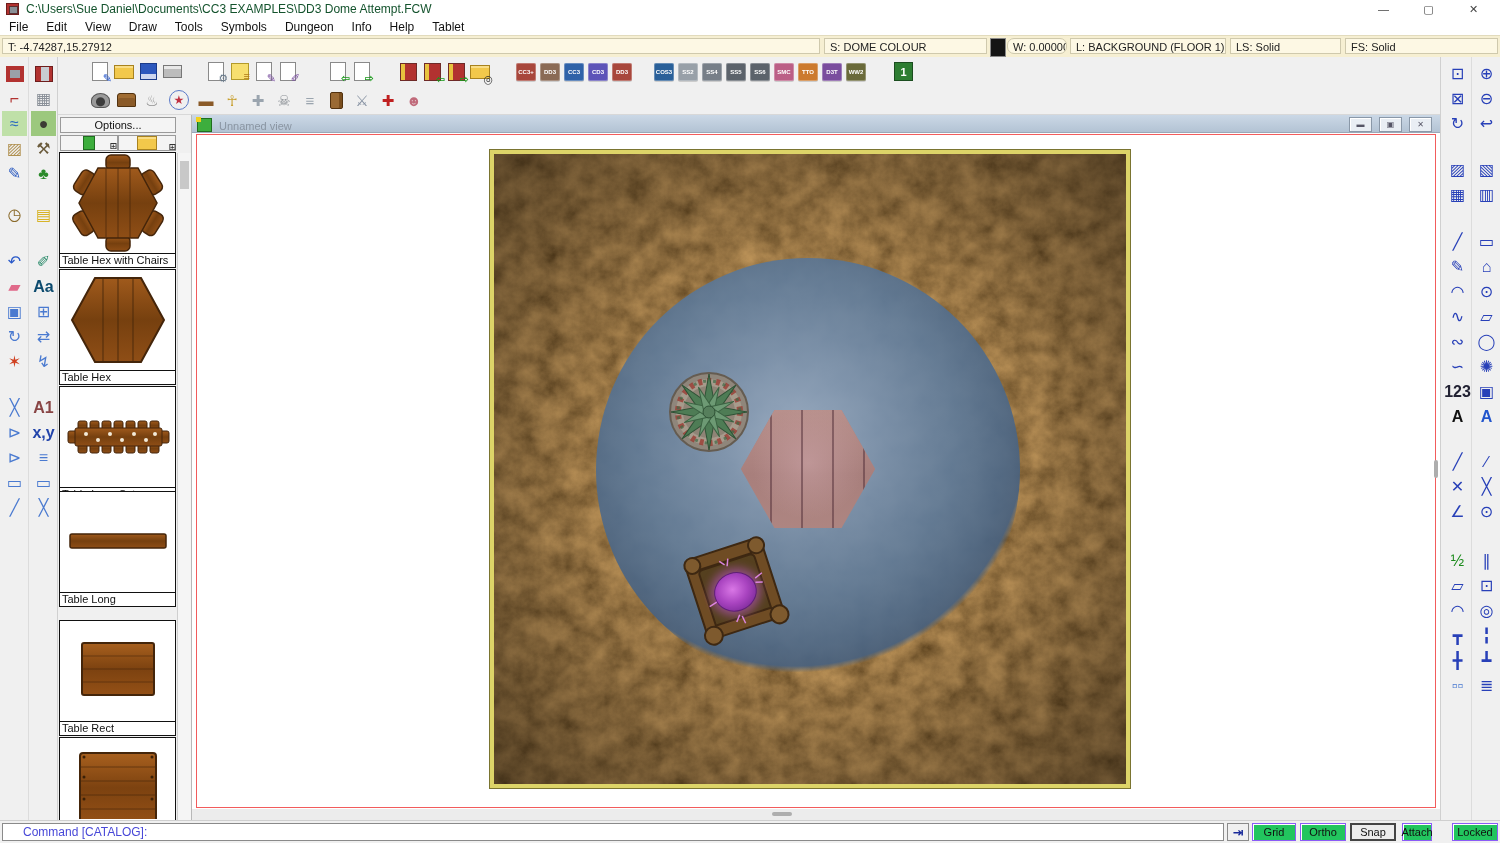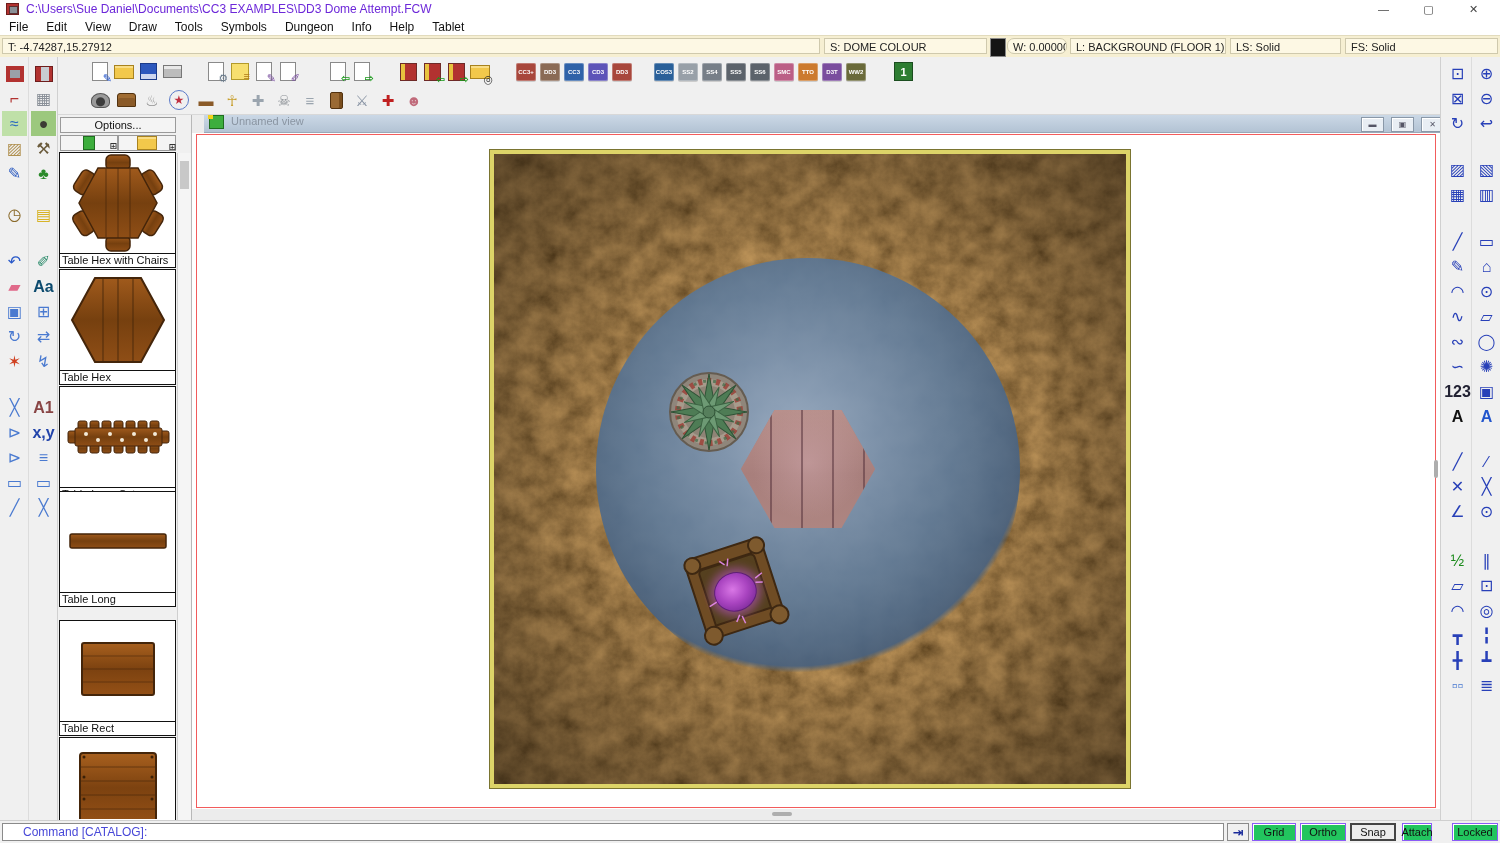--- a/index.html
+++ b/index.html
@@ -3,21 +3,21 @@
 <meta charset="utf-8">
 <style>
   html,body{margin:0;padding:0;width:1500px;height:843px;overflow:hidden;
     font-family:"Liberation Sans","DejaVu Sans",sans-serif;background:#f0f0f0;
     -webkit-font-smoothing:antialiased;}
   .abs{position:absolute;}
   
   #titlebar{left:0;top:0;width:1500px;height:18px;background:#ffffff;border-bottom:1px solid #e8e8e8;}
   #app-icon{left:6px;top:3px;width:13px;height:12px;background:#b23230;border:1px solid #6e1d1c;box-sizing:border-box;}
   #app-icon:before{content:"";position:absolute;left:2px;top:2px;width:7px;height:6px;background:#8a8f96;border:1px solid #5a3030;}
-  #app-title{left:26px;top:2px;font-size:12px;color:#6d28d9;white-space:nowrap;}
+  #app-title{left:26px;top:2px;font-size:12px;color:#14532d;white-space:nowrap;}
   #win-btns{right:4px;top:0;height:18px;display:flex;}
   #win-btns .icon{width:45px;height:18px;display:flex;align-items:center;justify-content:center;}
   #win-btns .gly{font-size:11px;color:#444;}
   #menubar{left:0;top:18px;width:1500px;height:17px;background:#ffffff;display:flex;align-items:center;}
   .menu-item{font-size:12px;color:#111;padding:0 9px;}
   
   #statusbar{left:0;top:35px;width:1500px;height:22px;background:#f6efd2;border-top:1px solid #e2dbbd;border-bottom:1px solid #dcd5b8;}
   .sfield{position:absolute;top:2px;height:16px;background:#fdf8e4;border:1px solid #cfc9ad;
     font-size:11px;color:#222;line-height:16px;padding-left:5px;white-space:nowrap;overflow:hidden;box-sizing:border-box;}
   #sf-t{left:2px;width:818px;}
@@ -74,21 +74,21 @@
   #cat-btns .sh-page:before{width:10px;height:12px;background:#3dae3d;border-color:#1f6e1f;}
   #cat-btns .gly{font-size:9px;}
   #cat-scroll{left:119px;top:38px;width:14px;height:667px;background:#f5f5f5;border-left:1px solid #cfcfcf;box-sizing:border-box;}
   #cat-scroll .thumb{position:absolute;left:2px;top:8px;width:9px;height:28px;background:#c8c8c8;}
   .cat-cell{position:absolute;left:1px;width:117px;height:116px;background:#fff;border:1px solid #111;box-sizing:border-box;}
   .cat-prev{position:absolute;left:0;top:0;right:0;bottom:14px;display:flex;align-items:center;justify-content:center;}
   .cat-label{position:absolute;left:0;bottom:0;width:100%;height:14px;border-top:1px solid #111;
     font-size:11px;color:#111;line-height:13px;padding-left:2px;box-sizing:border-box;white-space:nowrap;overflow:hidden;background:#fff;}
   
   #workspace{left:192px;top:115px;width:1248px;height:705px;background:#ececec;overflow:hidden;}
-  #view-titlebar{left:0;top:0;width:1248px;height:18px;background:linear-gradient(180deg,#cbd8e6,#b3c3d4);display:flex;align-items:flex-start;border-bottom:1px solid #9aa8b8;box-sizing:border-box;margin-left:12px;}
+  #view-titlebar{left:0;top:0;width:1248px;height:18px;background:linear-gradient(180deg,#cbd8e6,#b3c3d4);display:flex;align-items:flex-end;border-bottom:1px solid #9aa8b8;box-sizing:border-box;}
   #view-icon{width:13px;height:12px;margin-left:5px;background:#3dae3d;border:1px solid #1f6e1f;position:relative;}
   #view-icon:before{content:"";position:absolute;left:-2px;top:-2px;width:5px;height:5px;background:#f3d11c;}
   #view-title{font-size:11px;color:#8a95a2;margin-left:7px;}
   #view-btns{position:absolute;right:8px;top:2px;display:flex;gap:7px;}
   #view-btns .icon{width:21px;height:13px;background:#e9eef4;border:1px solid #8a98a8;box-shadow:inset 1px 1px 0 #fff;}
   #view-btns .gly{font-size:8px;color:#556;}
   #canvas{left:0;top:18px;width:1248px;height:676px;background:#ffffff;}
   #draw-border{left:4px;top:19px;width:1240px;height:674px;border:1px solid #f25c5c;box-sizing:border-box;}
   #hscroll-strip{left:0;top:694px;width:1248px;height:11px;background:#ececec;}
   #hscroll-thumb{left:580px;top:697px;width:20px;height:4px;background:#aeaeae;border-radius:2px;}

